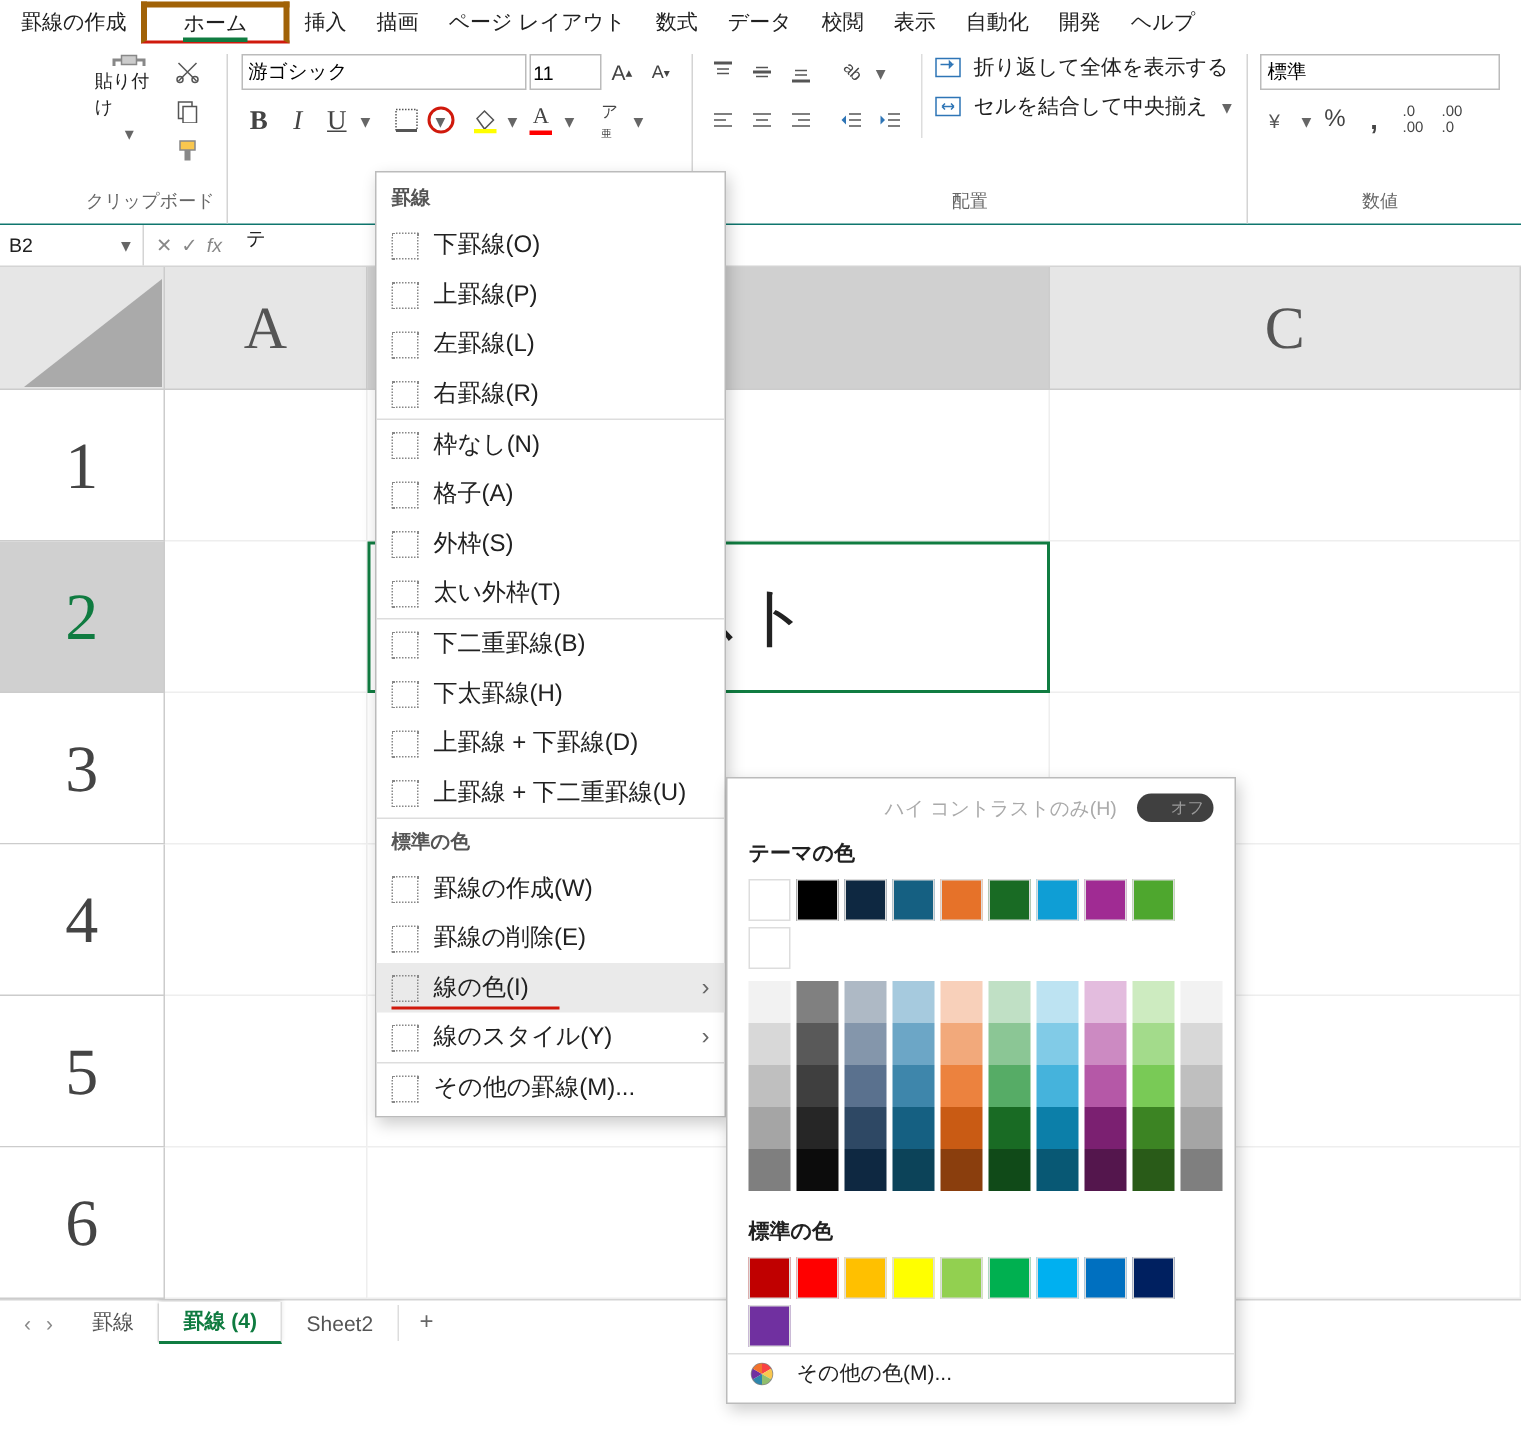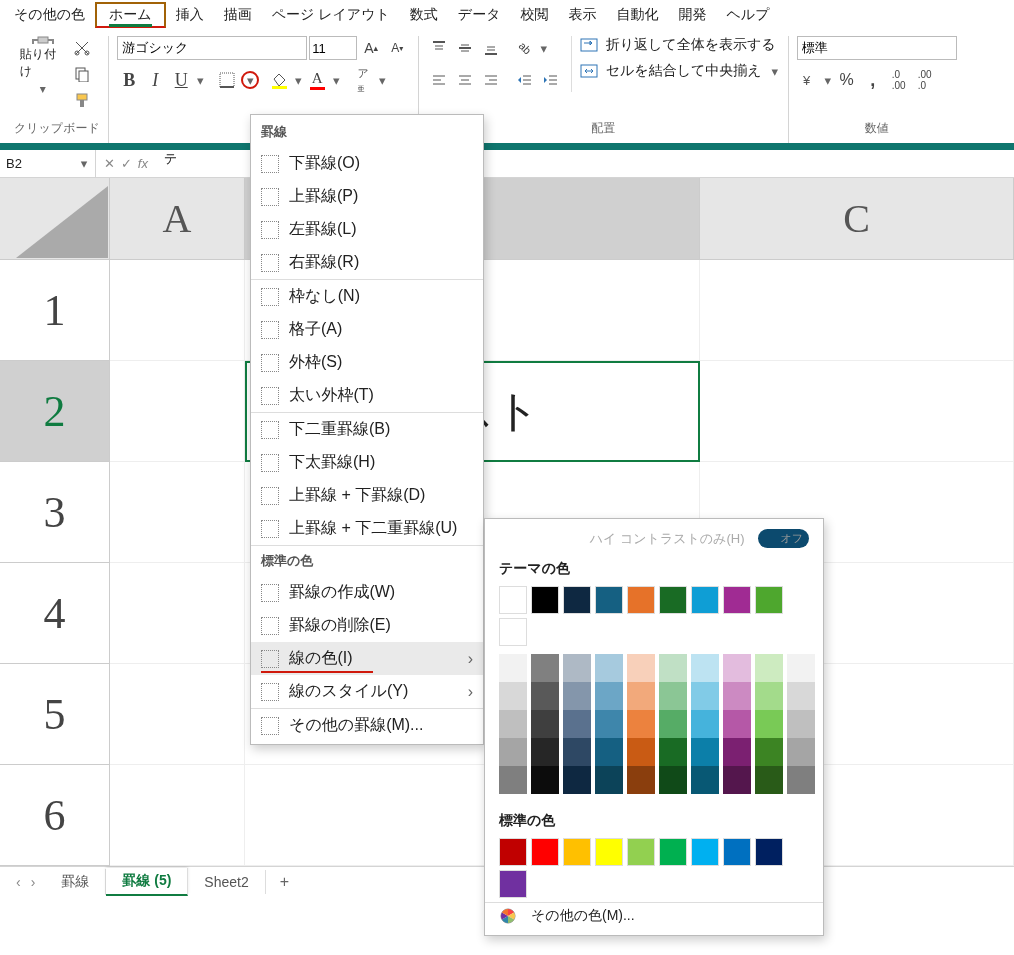--- a/index.html
+++ b/index.html
@@ -1,25 +1,25 @@
 <!DOCTYPE html>
 <html><head>
 <meta charset="utf-8">
 <style>
   * { box-sizing: border-box; margin: 0; padding: 0; }
   body { font-family: "Yu Gothic UI", "Meiryo", sans-serif; font-size: 13px; background: #fff; width: 1014px; overflow: hidden; color: #212121; }
   
   
   .menubar { display: flex; align-items: center; padding: 2px 4px; height: 30px; }
   .menubar-item { padding: 4px 10px; cursor: pointer; font-size: 14px; }
-  .menubar-item.active { border: 2px solid #a16207; padding: 2px 12px; border-bottom: 2px solid #d0190c; }
+  .menubar-item.active { border: 4px solid #a16207; padding: 2px 24px; border-bottom: 2px solid #d0190c; }
   .menubar-item.active span { border-bottom: 3px solid #107c41; padding-bottom: 2px; }
   
   
-  .ribbon { display: flex; border-bottom: 7px solid #0f766e; padding: 6px 6px 0 6px; height: 120px; }
+  .ribbon { display: flex; border-bottom: 1px solid #0f766e; padding: 6px 6px 0 6px; height: 120px; justify-content: flex-end; }
   .ribbon-group { border-right: 1px solid #d4d4d4; padding: 0 8px; display: flex; flex-direction: column; justify-content: space-between; align-items: center; }
   .ribbon-group:last-child { border-right: none; }
   .ribbon-label { font-size: 12px; color: #666; text-align: center; padding: 4px 0 6px; width: 100%; }
   .ribbon-body { display: flex; gap: 4px; align-items: flex-start; flex: 1; }
   .ribbon-col { display: flex; flex-direction: column; gap: 2px; }
   .ribbon-row { display: flex; gap: 2px; align-items: center; }
   .rbtn { display: inline-flex; align-items: center; justify-content: center; min-width: 24px; height: 24px; cursor: pointer; font-size: 14px; color: #444; padding: 0 2px; }
   .big-btn { width: 46px; height: 60px; display: flex; flex-direction: column; align-items: center; justify-content: center; gap: 2px; cursor: pointer; font-size: 12px; }
   
   .select-font { width: 190px; height: 24px; font-size: 13px; border: 1px solid #bbb; padding: 0 4px; background: #fff; }
@@ -59,21 +59,21 @@
   .bm-item { display: flex; align-items: center; padding: 6px 10px; gap: 10px; cursor: pointer; font-size: 16px; }
   .bm-item.hover { background: #eaeaea; }
   .bm-sep-top { border-top: 1px solid #ddd; }
   .bm-icon { width: 18px; height: 18px; border: 1px dotted #888; display: inline-block; flex-shrink: 0; }
   .bm-item .arrow { margin-left: auto; color: #666; }
   .bm-underline { position: relative; }
   .bm-underline::after { content: ""; position: absolute; left: 10px; right: 110px; bottom: 2px; height: 2px; background: #d0190c; }
   
   .color-menu { position: absolute; left: 484px; top: 518px; width: 340px; background: #fff; border: 1px solid #bbb; box-shadow: 2px 4px 10px rgba(0,0,0,0.2); z-index: 101; padding: 6px 0; }
   .cm-row { display: flex; align-items: center; padding: 4px 14px; gap: 14px; font-size: 14px; }
-  .cm-toggle-off { font-size: 11px; background: #0c4a6e; color: #999; border-radius: 10px; padding: 2px 6px 2px 22px; position: relative; }
+  .cm-toggle-off { font-size: 11px; background: #404040; color: #999; border-radius: 10px; padding: 2px 6px 2px 22px; position: relative; }
   .cm-hc-label { margin-left: auto; color: #aaa; font-size: 13px; }
   .cm-title { font-size: 14px; font-weight: bold; padding: 8px 14px 4px; }
   .swatch-grid { display: flex; flex-wrap: wrap; padding: 4px 14px; gap: 4px; }
   .swatch { width: 28px; height: 28px; cursor: pointer; border: 1px solid #ddd; }
   .color-cols { display: flex; padding: 4px 14px 10px; gap: 4px; }
   .color-col { display: flex; flex-direction: column; }
   .color-col .swatch { width: 28px; height: 28px; border: none; }
   
   
   .sheet-bar { display: flex; align-items: center; height: 30px; border-top: 1px solid #d4d4d4; padding: 0 6px; gap: 0; font-size: 14px; color: #555; }
@@ -84,21 +84,21 @@
   
   .highlight-red { border: 2px solid #d0190c; border-radius: 10px; padding: 0; display: inline-flex; align-items: center; justify-content: center; }
   
   svg { display: block; }
   .numfmt-sel { width:160px; height:24px; border:1px solid #bbb; padding:0 4px; font-size:13px; }
 </style>
 </head>
 <body>
 
 <div class="menubar">
-  <div class="menubar-item">その他の色</div>
+  <div class="menubar-item">罫線の作成</div>
   <div class="menubar-item active"><span>ホーム</span></div>
   <div class="menubar-item">挿入</div>
   <div class="menubar-item">描画</div>
   <div class="menubar-item">ページ レイアウト</div>
   <div class="menubar-item">数式</div>
   <div class="menubar-item">データ</div>
   <div class="menubar-item">校閲</div>
   <div class="menubar-item">表示</div>
   <div class="menubar-item">自動化</div>
   <div class="menubar-item">開発</div>
@@ -562,16 +562,16 @@
     <span>その他の色(M)...</span>
   </div>
 </div>
 
 <div class="sheet-bar">
   <div class="sheet-nav">
     <span>‹</span>
     <span>›</span>
   </div>
   <div class="sheet-tab">罫線</div>
-  <div class="sheet-tab active">罫線 (5)</div>
+  <div class="sheet-tab active">罫線 (4)</div>
   <div class="sheet-tab">Sheet2</div>
   <div class="sheet-add">+</div>
 </div>
 
 </body></html>

